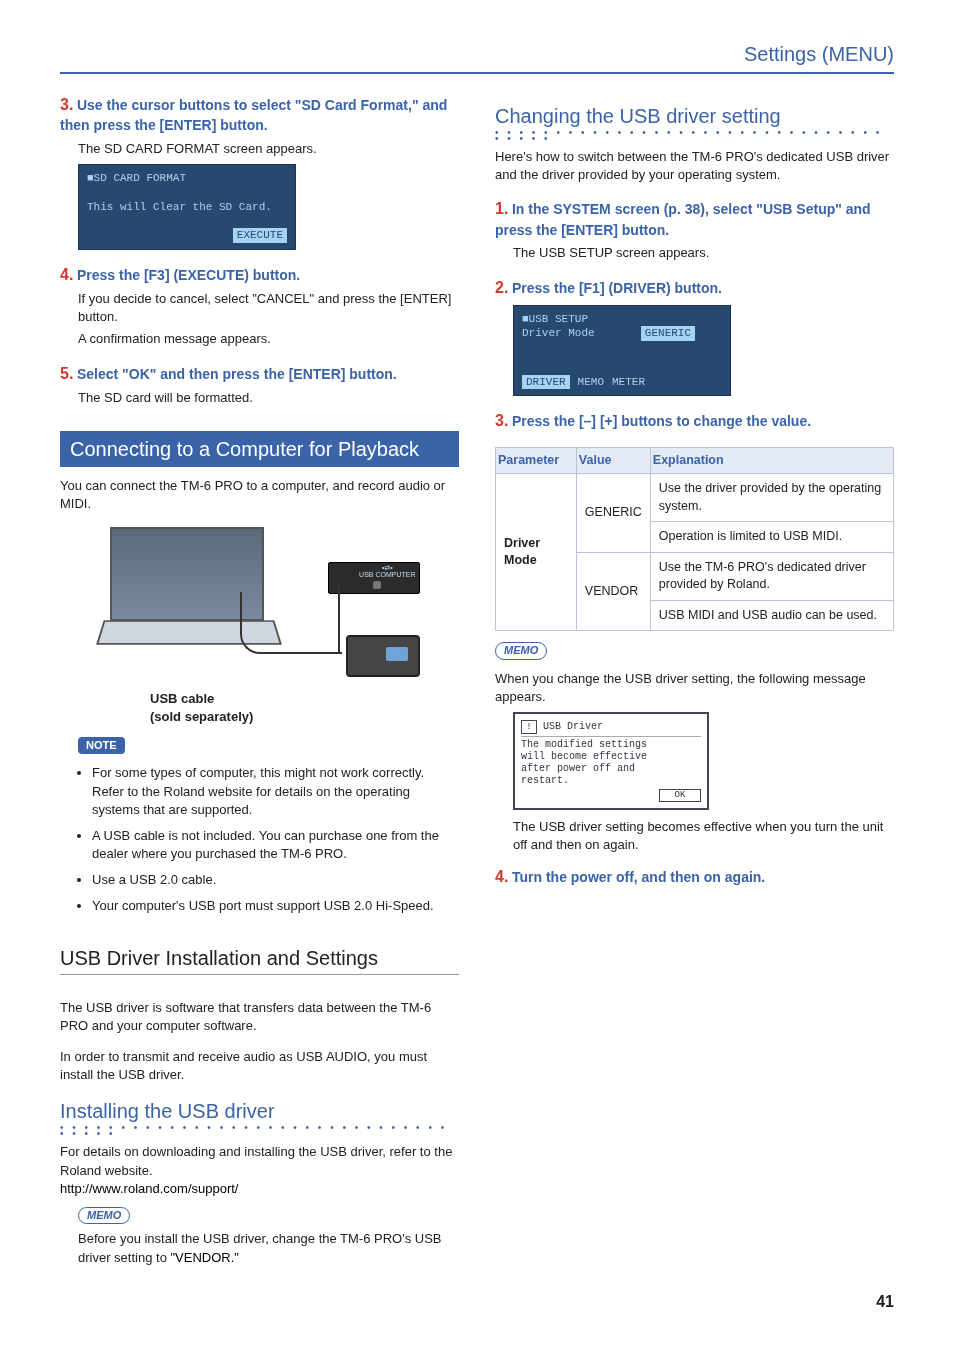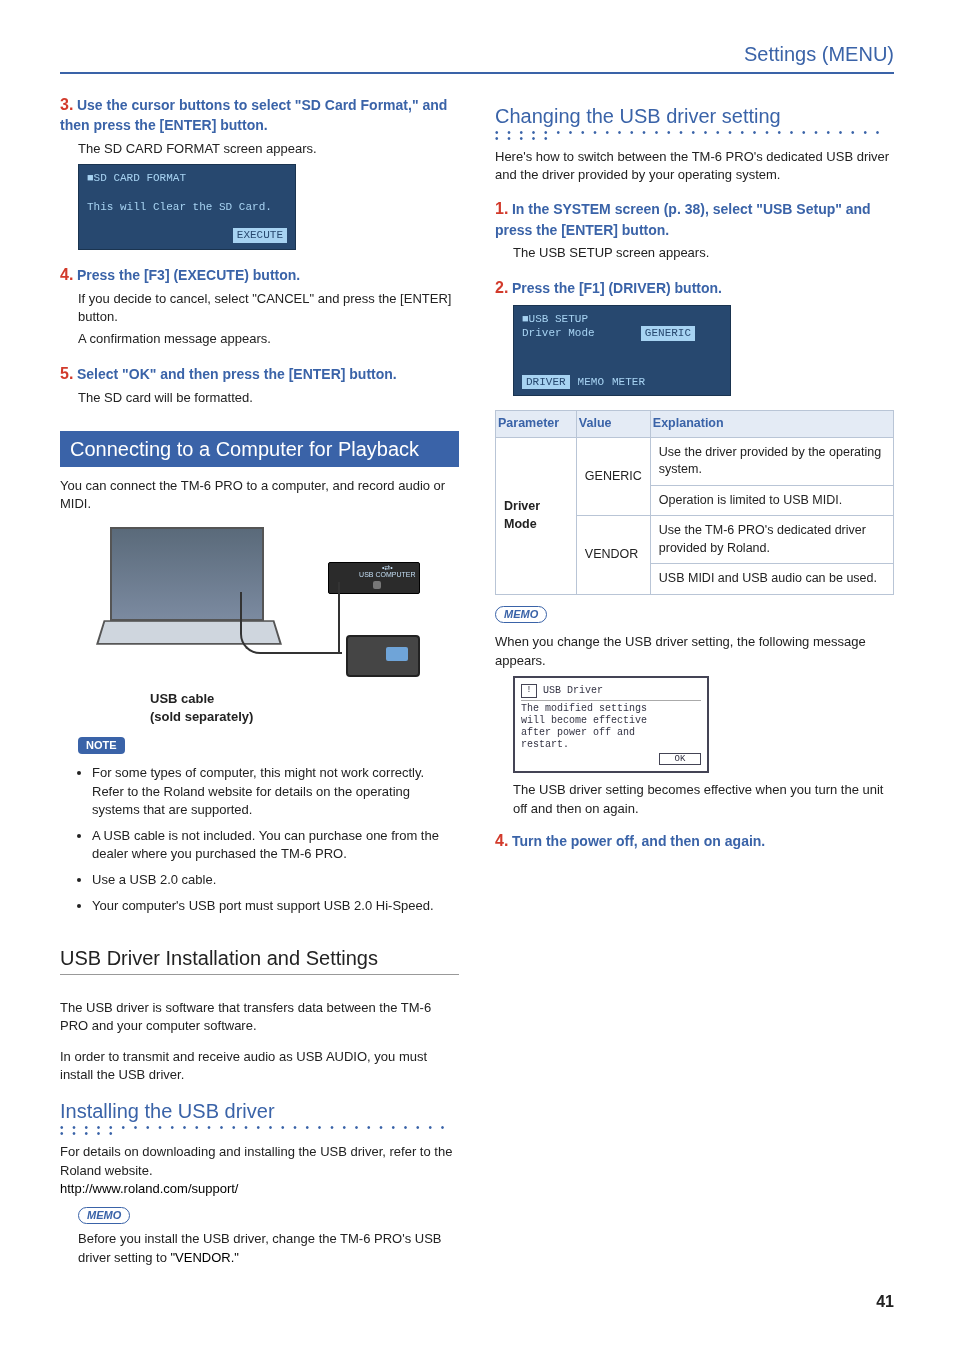--- a/index.html
+++ b/index.html
@@ -364,20 +364,24 @@
       &nbsp;&nbsp;&nbsp;&nbsp;&nbsp;&nbsp;<span class="inv">GENERIC</span>
       <br><br><br>
       <div class="footer-btns">
         <span class="inv">DRIVER</span>
         <span>MEMO</span>
         <span>METER</span>
       </div>
     </div>
   </div>
 
+  <div class="step">
+    <span class="step-num">3.</span>
+    <span class="step-head">Press the [–] [+] buttons to change the value.</span>
+  </div>
 
   <table class="param">
     <tbody>
           <tr>
       <th>Parameter</th>
       <th>Value</th>
       <th>Explanation</th>
     </tr>
     <tr>
       <td rowspan="4" style="font-weight:700;vertical-align:middle">Driver Mode</td>

